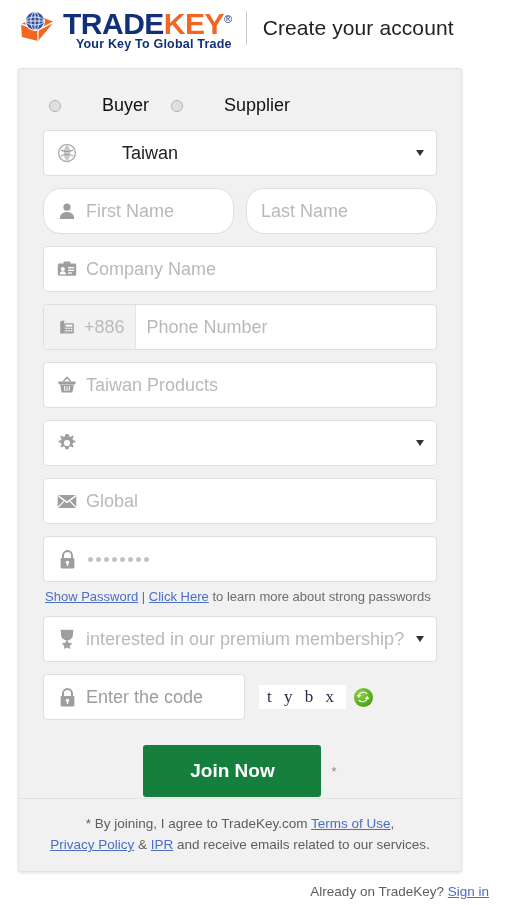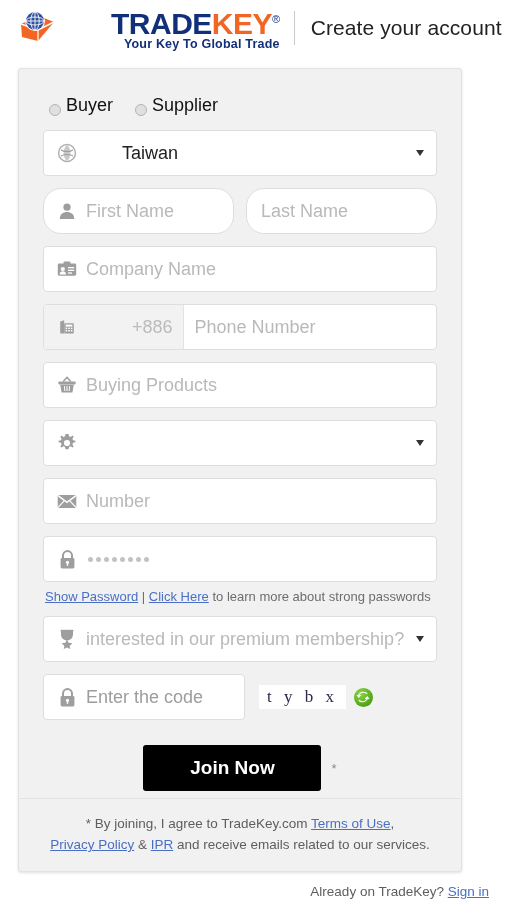--- a/index.html
+++ b/index.html
@@ -14,21 +14,20 @@
 
   
   .header {
     position: absolute; left: 0; top: 0;
     width: 505px; height: 56px;
     display: flex; align-items: center;
   }
   .logo-wrap {
     display: flex; align-items: center;
     margin-left: 18px;
-    gap: 48px;
   }
   .logo-mark {
     position: relative;
     width: 42px; height: 36px;
     margin-right: 3px;
     flex: none;
   }
   .logo-text-block { position: relative; }
   .logo-line1 {
     font-size: 30px; font-weight: bold; letter-spacing: -0.5px;
@@ -61,21 +60,21 @@
     width: 444px; height: 804px;
     background: #f1f1f1;
     border: 1px solid #e2e2e2;
     border-radius: 3px;
     box-shadow: 0 1px 3px rgba(0,0,0,0.12);
   }
   .card-body { padding: 20px 24px 0 24px; }
 
   
   .radio-row { display: flex; align-items: center; margin: 6px 0 14px 6px; }
-  .radio-opt { display: flex; align-items: flex-end; margin-right: 22px; cursor: pointer; }
+  .radio-opt { display: flex; align-items: center; margin-right: 22px; cursor: pointer; gap: 36px; }
   .radio-dot {
     width: 12px; height: 12px; border-radius: 50%;
     border: 1px solid #b4b4b4; background: #e0e0e0;
     margin-right: 5px; flex: none;
   }
   .radio-label { font-size: 18px; color: #111; }
 
   
   .field {
     position: relative;
@@ -113,21 +112,21 @@
   .phone-prefix {
     height: 100%;
     display: flex; align-items: center;
     background: #f2f2f2;
     border-right: 1px solid #e3e3e3;
     border-radius: 4px 0 0 4px;
     padding-right: 10px;
     flex: none;
   }
   .phone-prefix .ficon { margin-right: 6px; }
-  .prefix-num { font-size: 18px; color: #bbbbbb; margin-left: 48px; }
+  .prefix-num { font-size: 18px; color: #bbbbbb; }
   .phone-input { font-size: 18px; color: #b9b9b9; margin-left: 11px; }
 
   
   .pw-dots { display: flex; align-items: center; gap: 3px; margin-left: 2px; }
   .pw-dots i { width: 5px; height: 5px; border-radius: 50%; background: #c3c3c3; display: block; }
 
   
   .pw-help {
     font-size: 13px; color: #6d6d6d;
     margin: -5px 0 11px 2px; line-height: 16px;
@@ -158,22 +157,22 @@
     flex: none; cursor: pointer;
   }
   .captcha-refresh svg { display: block; }
 
   
   .submit-row {
     display: flex; align-items: center; justify-content: center;
     margin-top: 25px;
   }
   .join-btn {
-    width: 178px; height: 46px;
-    background: #000000;
+    width: 178px; height: 52px;
+    background: #15803d;
     border: none; border-radius: 3px;
     color: #ffffff; font-size: 19px; font-weight: bold;
     font-family: "Liberation Sans", sans-serif;
     cursor: pointer;
     display: flex; align-items: center; justify-content: center;
   }
   .req-star { font-size: 13px; color: #8c8c8c; margin-left: 10px; }
 
   
   .card-footer {
@@ -308,21 +307,21 @@
             <path d="M6.2 5.4 L10 1.4 L13.8 5.4" fill="none" stroke="#9e9e9e" stroke-width="1.5"></path>
             <rect x="1.4" y="5.4" width="17.2" height="3" rx="0.8" fill="#9e9e9e"></rect>
             <path d="M3.2 8.8 L4.6 16.4 L15.4 16.4 L16.8 8.8 Z" fill="#9e9e9e"></path>
             <g stroke="#ffffff" stroke-width="1">
               <line x1="7.4" y1="10" x2="7.9" y2="15"></line>
               <line x1="10" y1="10" x2="10" y2="15"></line>
               <line x1="12.6" y1="10" x2="12.1" y2="15"></line>
             </g>
           </svg>
         </span>
-        <span class="ftext">Buying Products</span>
+        <span class="ftext">Taiwan Products</span>
       </div>
 
       <div class="field select">
         <span class="ficon">
           <svg width="20" height="20" viewBox="0 0 20 20">
             <path fill="#9e9e9e" d="M10 0.9 l1.5 0 0.5 2.3 1.6 0.7 2-1.3 1.1 1.1 -1.3 2 0.7 1.6 2.3 0.5 0 1.5 -2.3 0.5 -0.7 1.6 1.3 2 -1.1 1.1 -2-1.3 -1.6 0.7 -0.5 2.3 -1.5 0 -1.5 0 -0.5-2.3 -1.6-0.7 -2 1.3 -1.1-1.1 1.3-2 -0.7-1.6 -2.3-0.5 0-1.5 2.3-0.5 0.7-1.6 -1.3-2 1.1-1.1 2 1.3 1.6-0.7 0.5-2.3z"></path>
             <circle cx="10" cy="10" r="3.1" fill="#ffffff"></circle>
           </svg>
         </span>
         <span class="ftext"></span>
@@ -330,21 +329,21 @@
       </div>
 
       <div class="field">
         <span class="ficon">
           <svg width="20" height="15" viewBox="0 0 20 15">
             <rect x="0.7" y="1" width="18.6" height="13" rx="1.2" fill="#9e9e9e"></rect>
             <path d="M1 1.6 L10 8.4 L19 1.6" fill="none" stroke="#ffffff" stroke-width="1.4"></path>
             <path d="M1 13.4 L7 7.2 M19 13.4 L13 7.2" fill="none" stroke="#ffffff" stroke-width="1.2"></path>
           </svg>
         </span>
-        <span class="ftext">Number</span>
+        <span class="ftext">Global</span>
       </div>
 
       <div class="field">
         <span class="ficon">
           <svg width="17" height="19" viewBox="0 0 17 19">
             <path d="M4 8.4 L4 5.6 A4.5 4.5 0 0 1 13 5.6 L13 8.4" fill="none" stroke="#9e9e9e" stroke-width="2"></path>
             <rect x="1.6" y="8" width="13.8" height="10.4" rx="1.3" fill="#9e9e9e"></rect>
             <circle cx="8.5" cy="12.3" r="1.6" fill="#ffffff"></circle>
             <rect x="7.8" y="12.3" width="1.4" height="3.6" fill="#ffffff"></rect>
           </svg>

